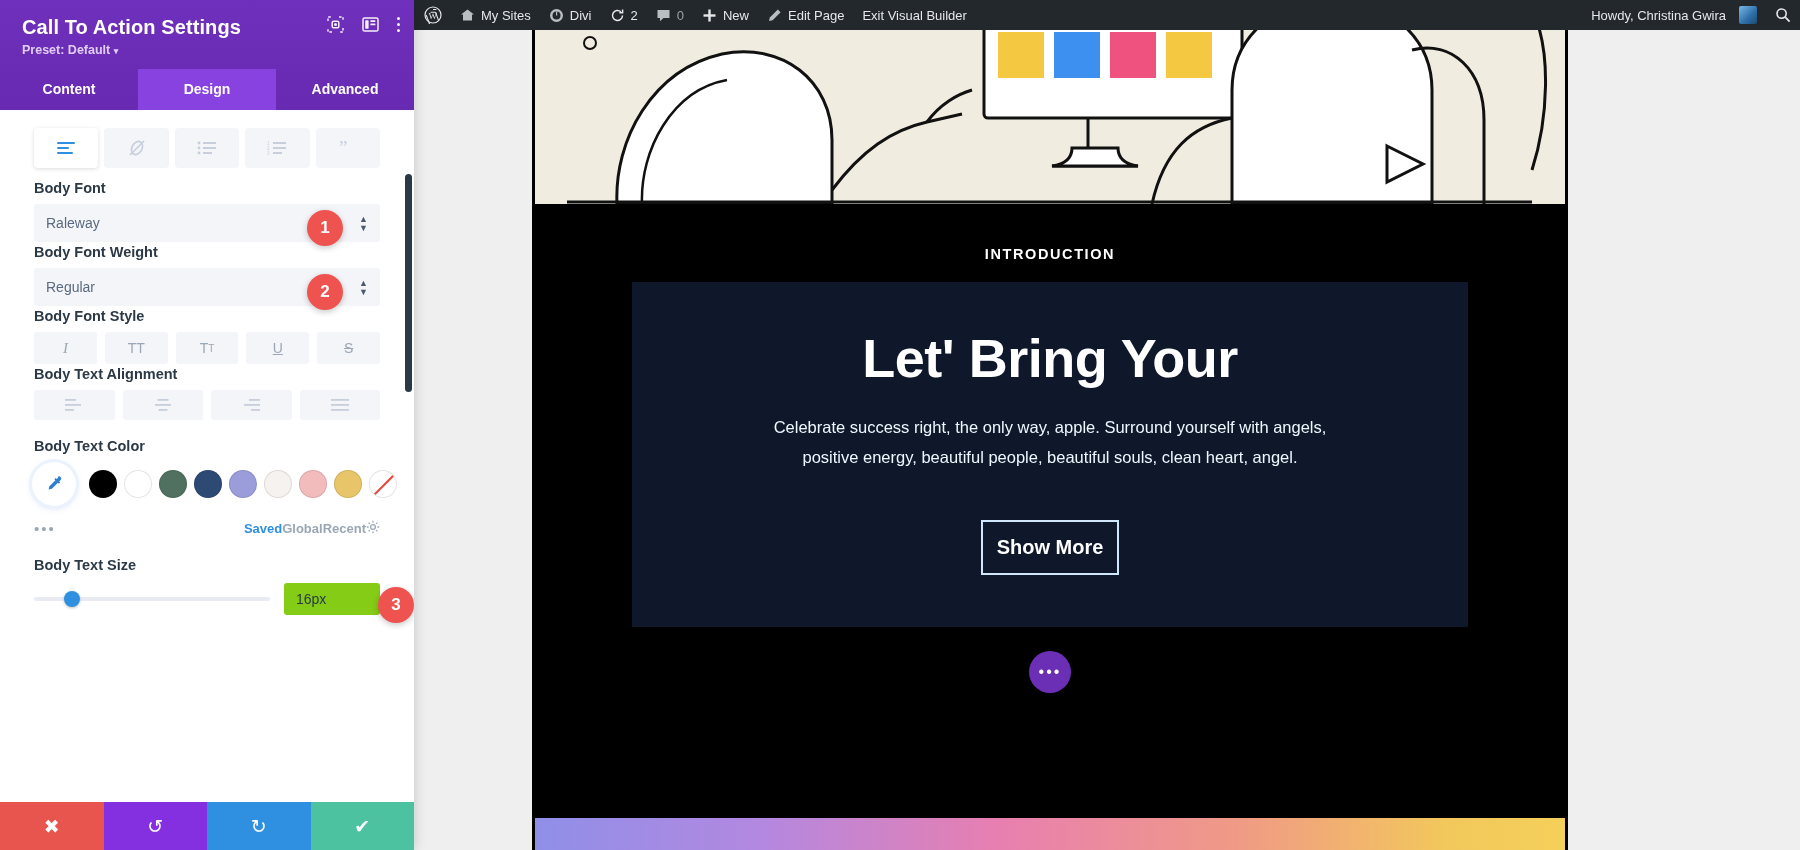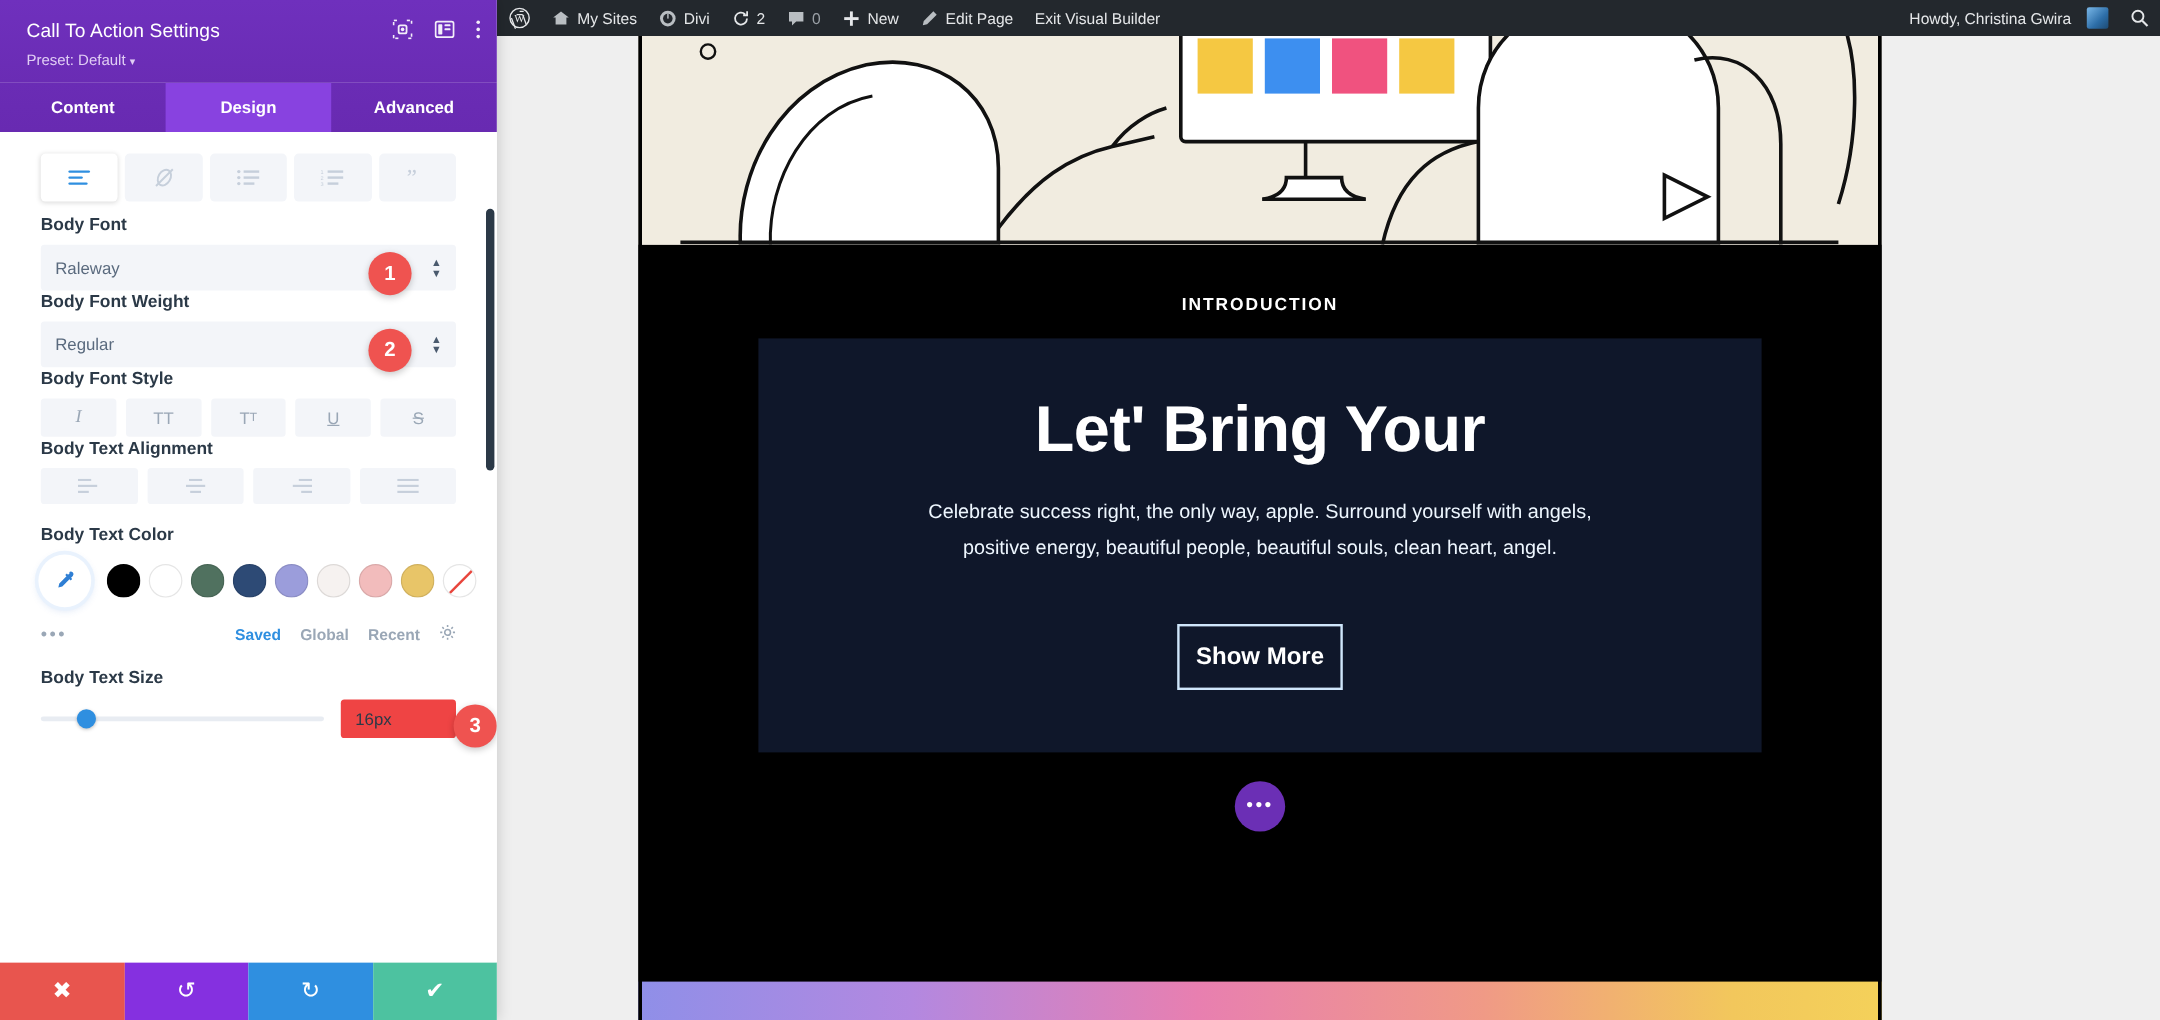--- a/index.html
+++ b/index.html
@@ -21,25 +21,25 @@
     z-index: 40;
   }
   .panel-header {
     background: #6c2eb9;
     background: linear-gradient(180deg,#6f30bd 0%,#6a2cb4 100%);
     padding: 14px 18px 12px 22px;
     position: relative;
     flex: 0 0 auto;
   }
   .panel-title {
-    color: #fff; font-size: 16px; font-weight: 400; letter-spacing: .1px;
+    color: #fff; font-size: 20px; font-weight: 700; letter-spacing: .1px;
     line-height: 26px;
   }
   .panel-preset {
-    color: #e0cdf4; font-size: 12.5px; font-weight: 400; margin-top: 3px;
+    color: #e0cdf4; font-size: 12.5px; font-weight: 700; margin-top: 3px;
   }
   .panel-preset .caret { font-size: 9px; }
   .header-icons {
     position: absolute; right: 14px; top: 16px;
     display: flex; align-items: center; gap: 18px;
   }
   .hicon { cursor: pointer; opacity: .92; display: flex; }
   .kebab { display:flex; flex-direction:column; gap:3px; align-items:center; }
   .kebab i { width:3px; height:3px; background:#fff; border-radius:50%; display:block; }
 
@@ -116,37 +116,37 @@
   }
   .sw-none:after {
     content: ""; position: absolute; left: -3px; top: 12px;
     width: 36px; height: 2px; background: #e8453c; transform: rotate(-45deg);
   }
   .color-meta {
     display: flex; align-items: center; margin-top: 14px; padding: 0 34px;
     font-size: 13px;
   }
   .cm-dots { color: #9aa7b6; letter-spacing: 2px; font-size: 15px; cursor: pointer;}
-  .cm-right { margin-left: auto; display: flex; align-items: center; gap: 16px; }
+  .cm-right { margin-left: auto; display: flex; align-items: center; }
   .cm-link { color: #9aa7b6; cursor: pointer; font-weight: 600; }
   .cm-link.active { color: #2f8fe0; }
   .gear { color: #9aa7b6; cursor: pointer; font-size: 14px; }
 
   .slider-row { display: flex; align-items: center; gap: 14px; margin-top: 10px; }
   .track {
     flex: 1; height: 4px; background: #e8ecf2; border-radius: 2px; position: relative;
     cursor: pointer;
   }
   .knob {
     position: absolute; left: 16%; top: 50%; transform: translate(-50%,-50%);
     width: 16px; height: 16px; border-radius: 50%; background: #2f8fe0;
     box-shadow: 0 1px 3px rgba(0,0,0,.25);
   }
   .size-input {
-    width: 96px; height: 32px; background: #ef4444; border-radius: 3px;
+    width: 96px; height: 32px; background: #84cc16; border-radius: 3px;
     display: flex; align-items: center; padding-left: 12px;
     font-size: 14px; color: #2b3947;
   }
 
   .badge {
     position: absolute; width: 36px; height: 36px; border-radius: 50%;
     background: #ef5350; color: #fff; font-weight: 700; font-size: 17px;
     display: flex; align-items: center; justify-content: center;
     box-shadow: 0 2px 6px rgba(0,0,0,.22); z-index: 60;
   }

